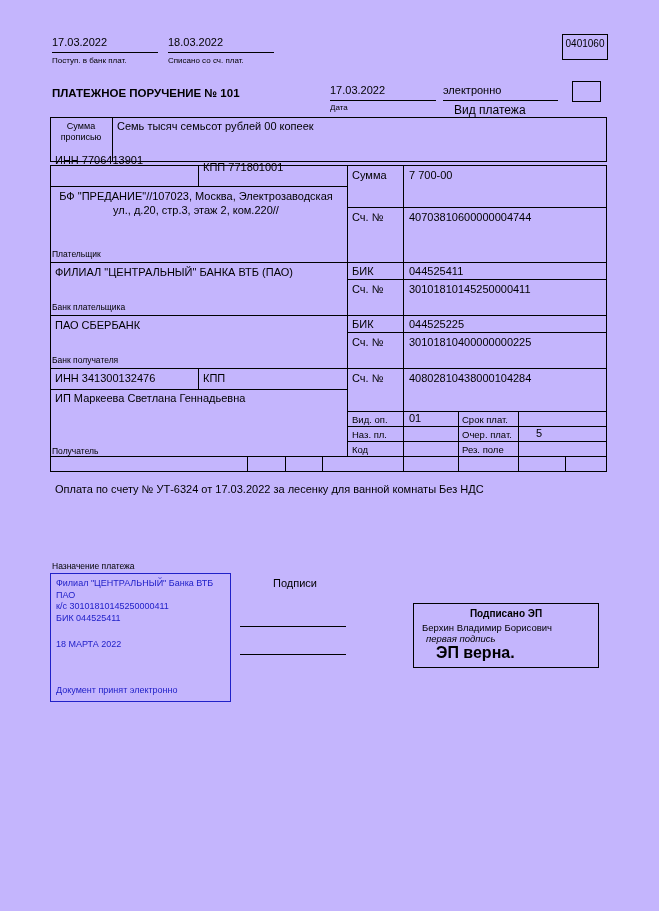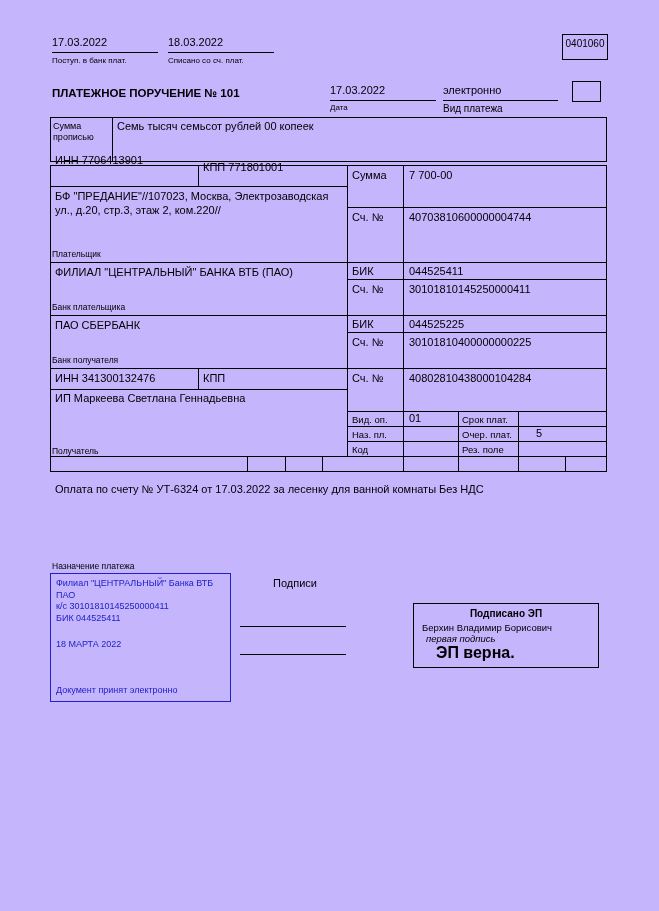--- a/index.html
+++ b/index.html
@@ -1,22 +1,22 @@
 <!DOCTYPE html>
 <html><head>
 <meta charset="utf-8">
 <style>
   * { margin:0; padding:0; box-sizing:border-box; }
   body { background:#ffffff; }
   #doc {
     position:relative; width:659px; height:911px; background:#c4b5fd;
     font-family:"Liberation Sans", sans-serif; color:#000; overflow:hidden;
   }
-  .t   { position:absolute; font-size:11px; line-height:1.25; white-space:nowrap; }
-  .t-sm{ position:absolute; font-size:8.5px; line-height:1.2; white-space:nowrap; }
+  .t   { position:absolute; font-size:11px; line-height:1.25; white-space:nowrap;text-align:center; }
+  .t-sm{ position:absolute; font-size:8.5px; line-height:1.2; white-space:nowrap;text-align:center; }
   .t-md{ position:absolute; font-size:9.5px; line-height:1.2; white-space:nowrap; }
   .wrap{ white-space:normal; }
   .bold{ font-weight:bold; }
   .center{ text-align:center; }
   .uline{ position:absolute; border-bottom:1px solid #000; font-size:11px; }
   .box { position:absolute; border:1px solid #000; }
   .vl  { position:absolute; width:1px; background:#000; }
   .hl  { position:absolute; height:1px; background:#000; }
   .blue{ color:#2121c8; }
   .bank-stamp {
@@ -48,21 +48,21 @@
   <div class="box center" style="left:562px;top:34px;width:46px;height:26px;font-size:10px;line-height:17px">0401060</div>
 
   <div class="t bold" style="left:52px;top:86px;font-size:11.5px">ПЛАТЕЖНОЕ ПОРУЧЕНИЕ № 101</div>
   <div class="uline" style="left:330px;top:84px;width:106px;height:17px">
     <span>17.03.2022</span>
   </div>
   <div class="t-sm" style="left:330px;top:103px;font-size:8px">Дата</div>
   <div class="uline" style="left:443px;top:84px;width:115px;height:17px">
     <span>электронно</span>
   </div>
-  <div class="t-sm" style="left:443px;top:103px;font-size:10px">Вид платежа</div>
+  <div class="t-sm" style="left:454px;top:103px;font-size:12px">Вид платежа</div>
   <div class="box" style="left:572px;top:81px;width:29px;height:21px"></div>
 
   <div class="box" style="left:50px;top:117px;width:557px;height:45px"></div>
   <div class="vl" style="left:112px;top:118px;height:43px"></div>
   <div class="t-sm wrap" style="left:53px;top:121px;width:56px;font-size:9px">Сумма прописью</div>
   <div class="t" style="left:117px;top:120px">Семь тысяч семьсот рублей 00 копеек</div>
 
   <div class="box" style="left:50px;top:165px;width:557px;height:307px"></div>
 
   <div class="vl" style="left:198px;top:166px;height:20px"></div>

